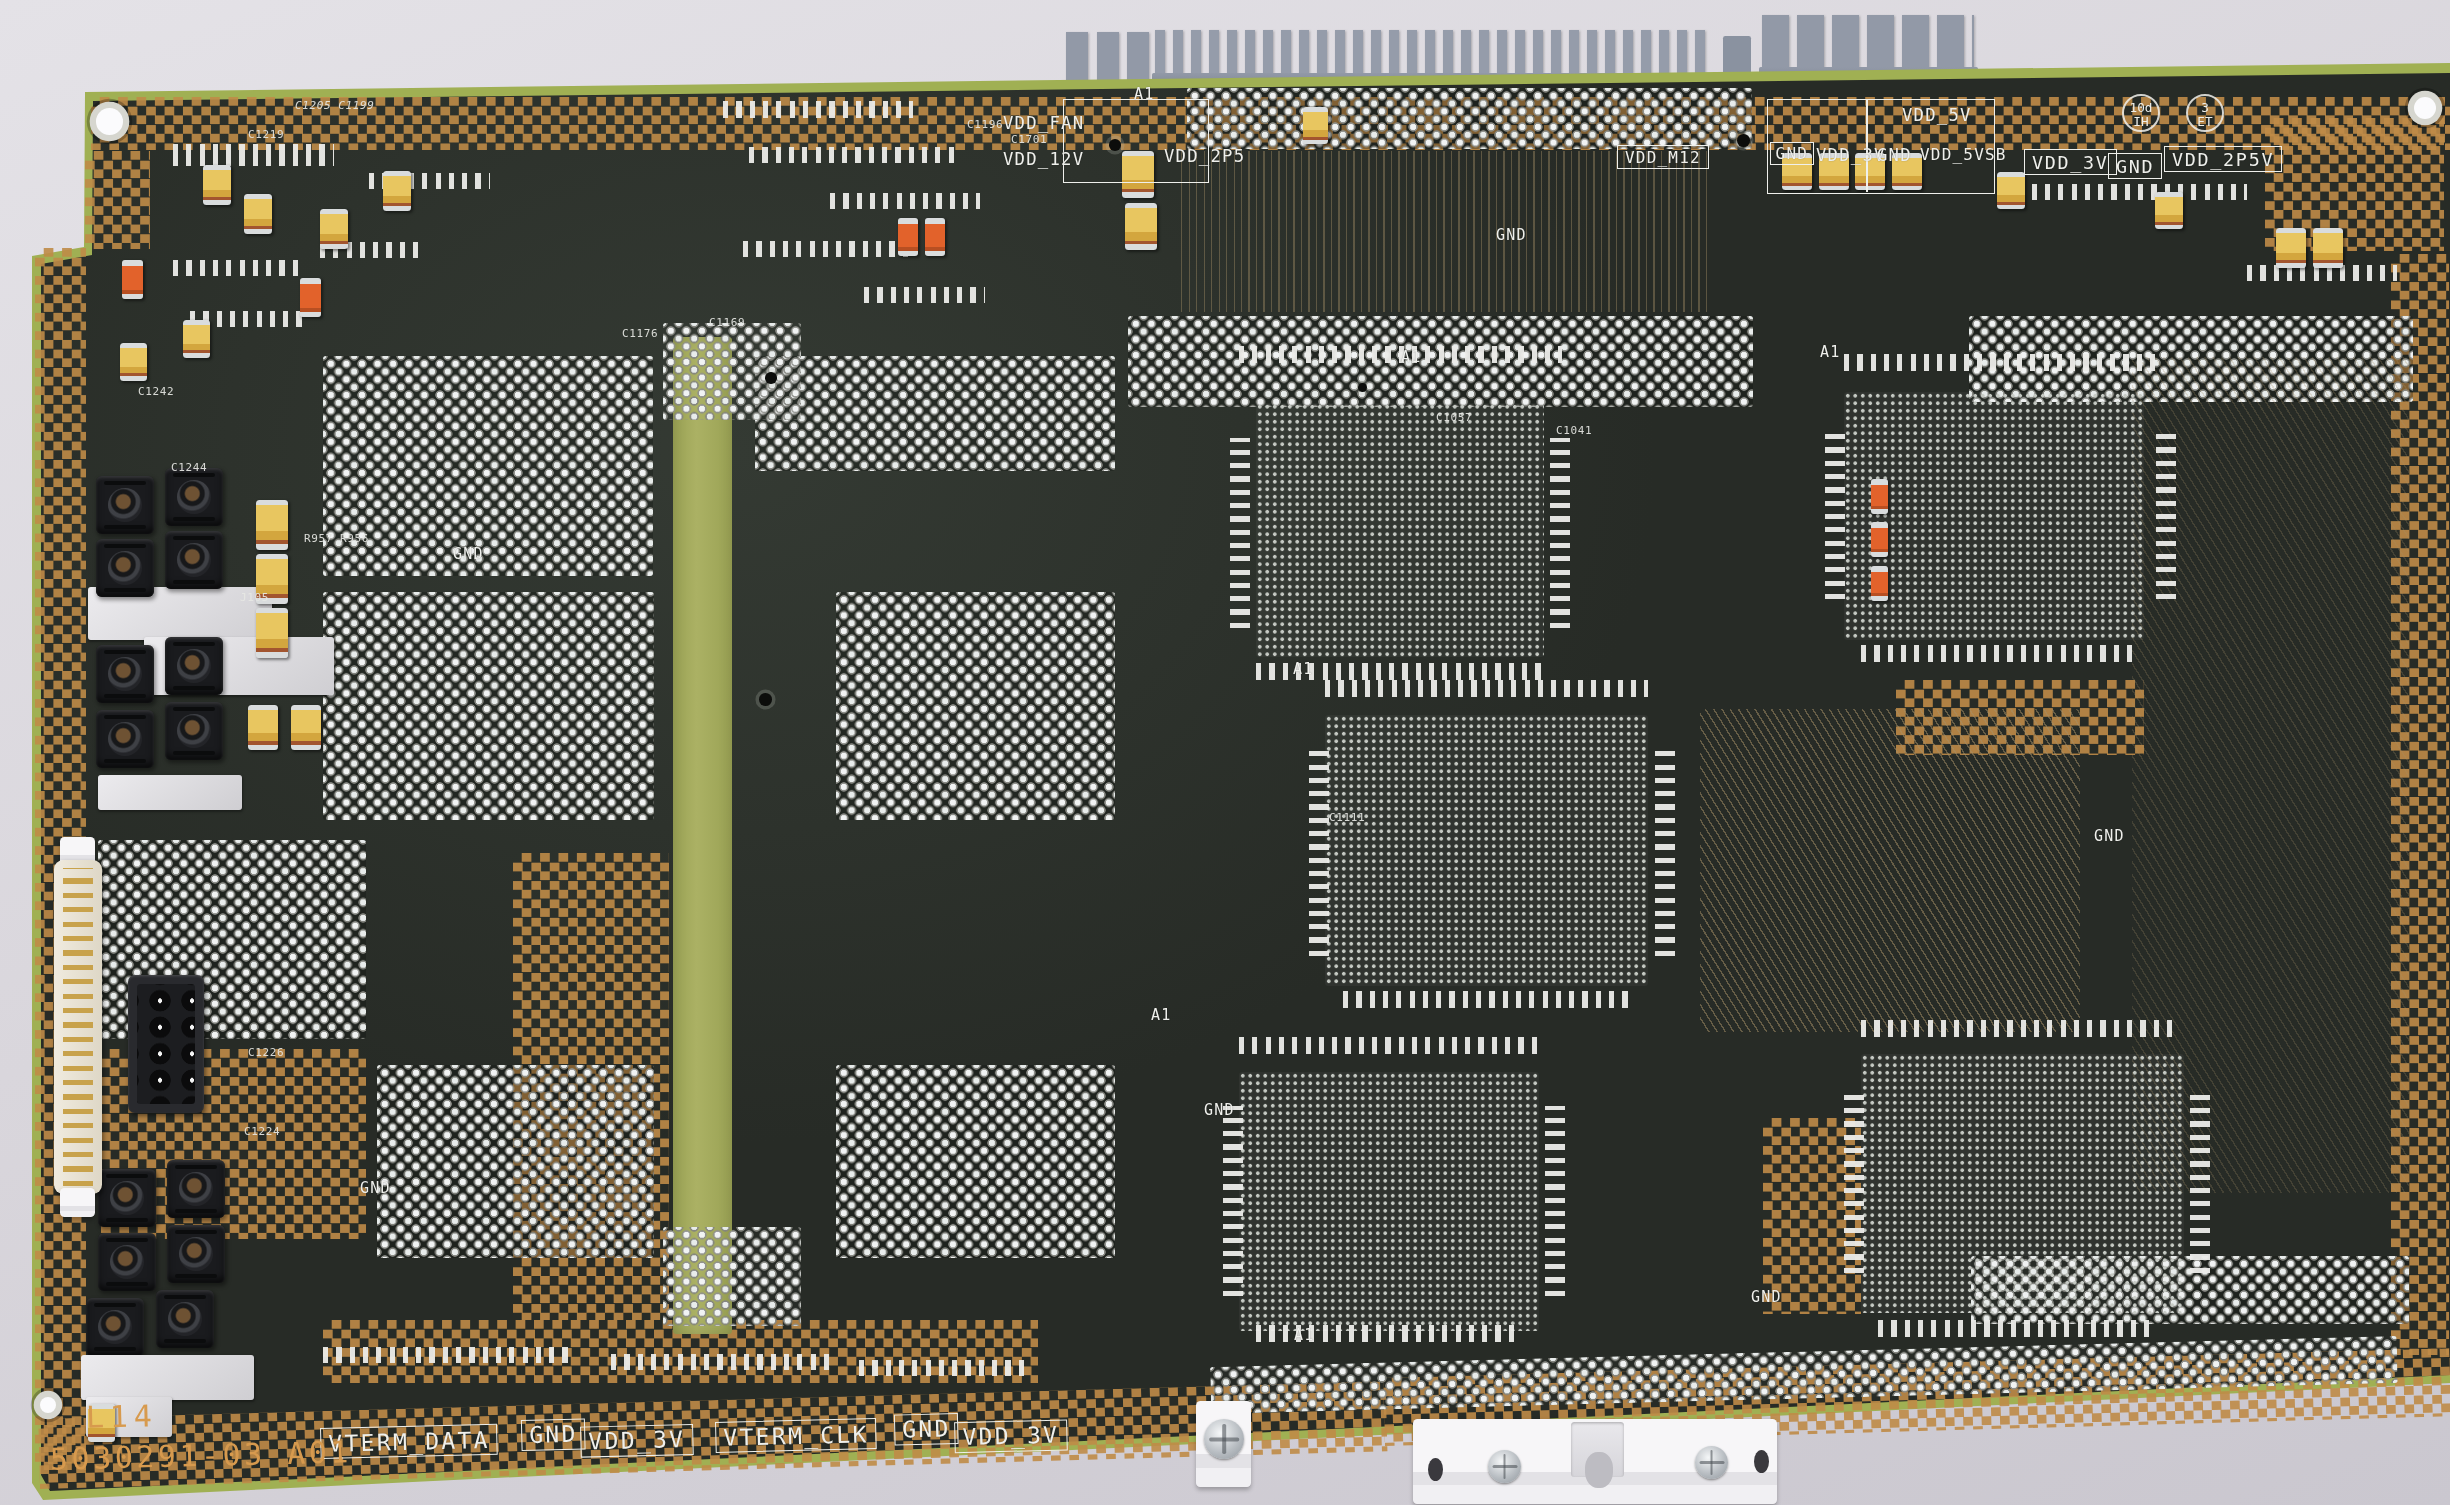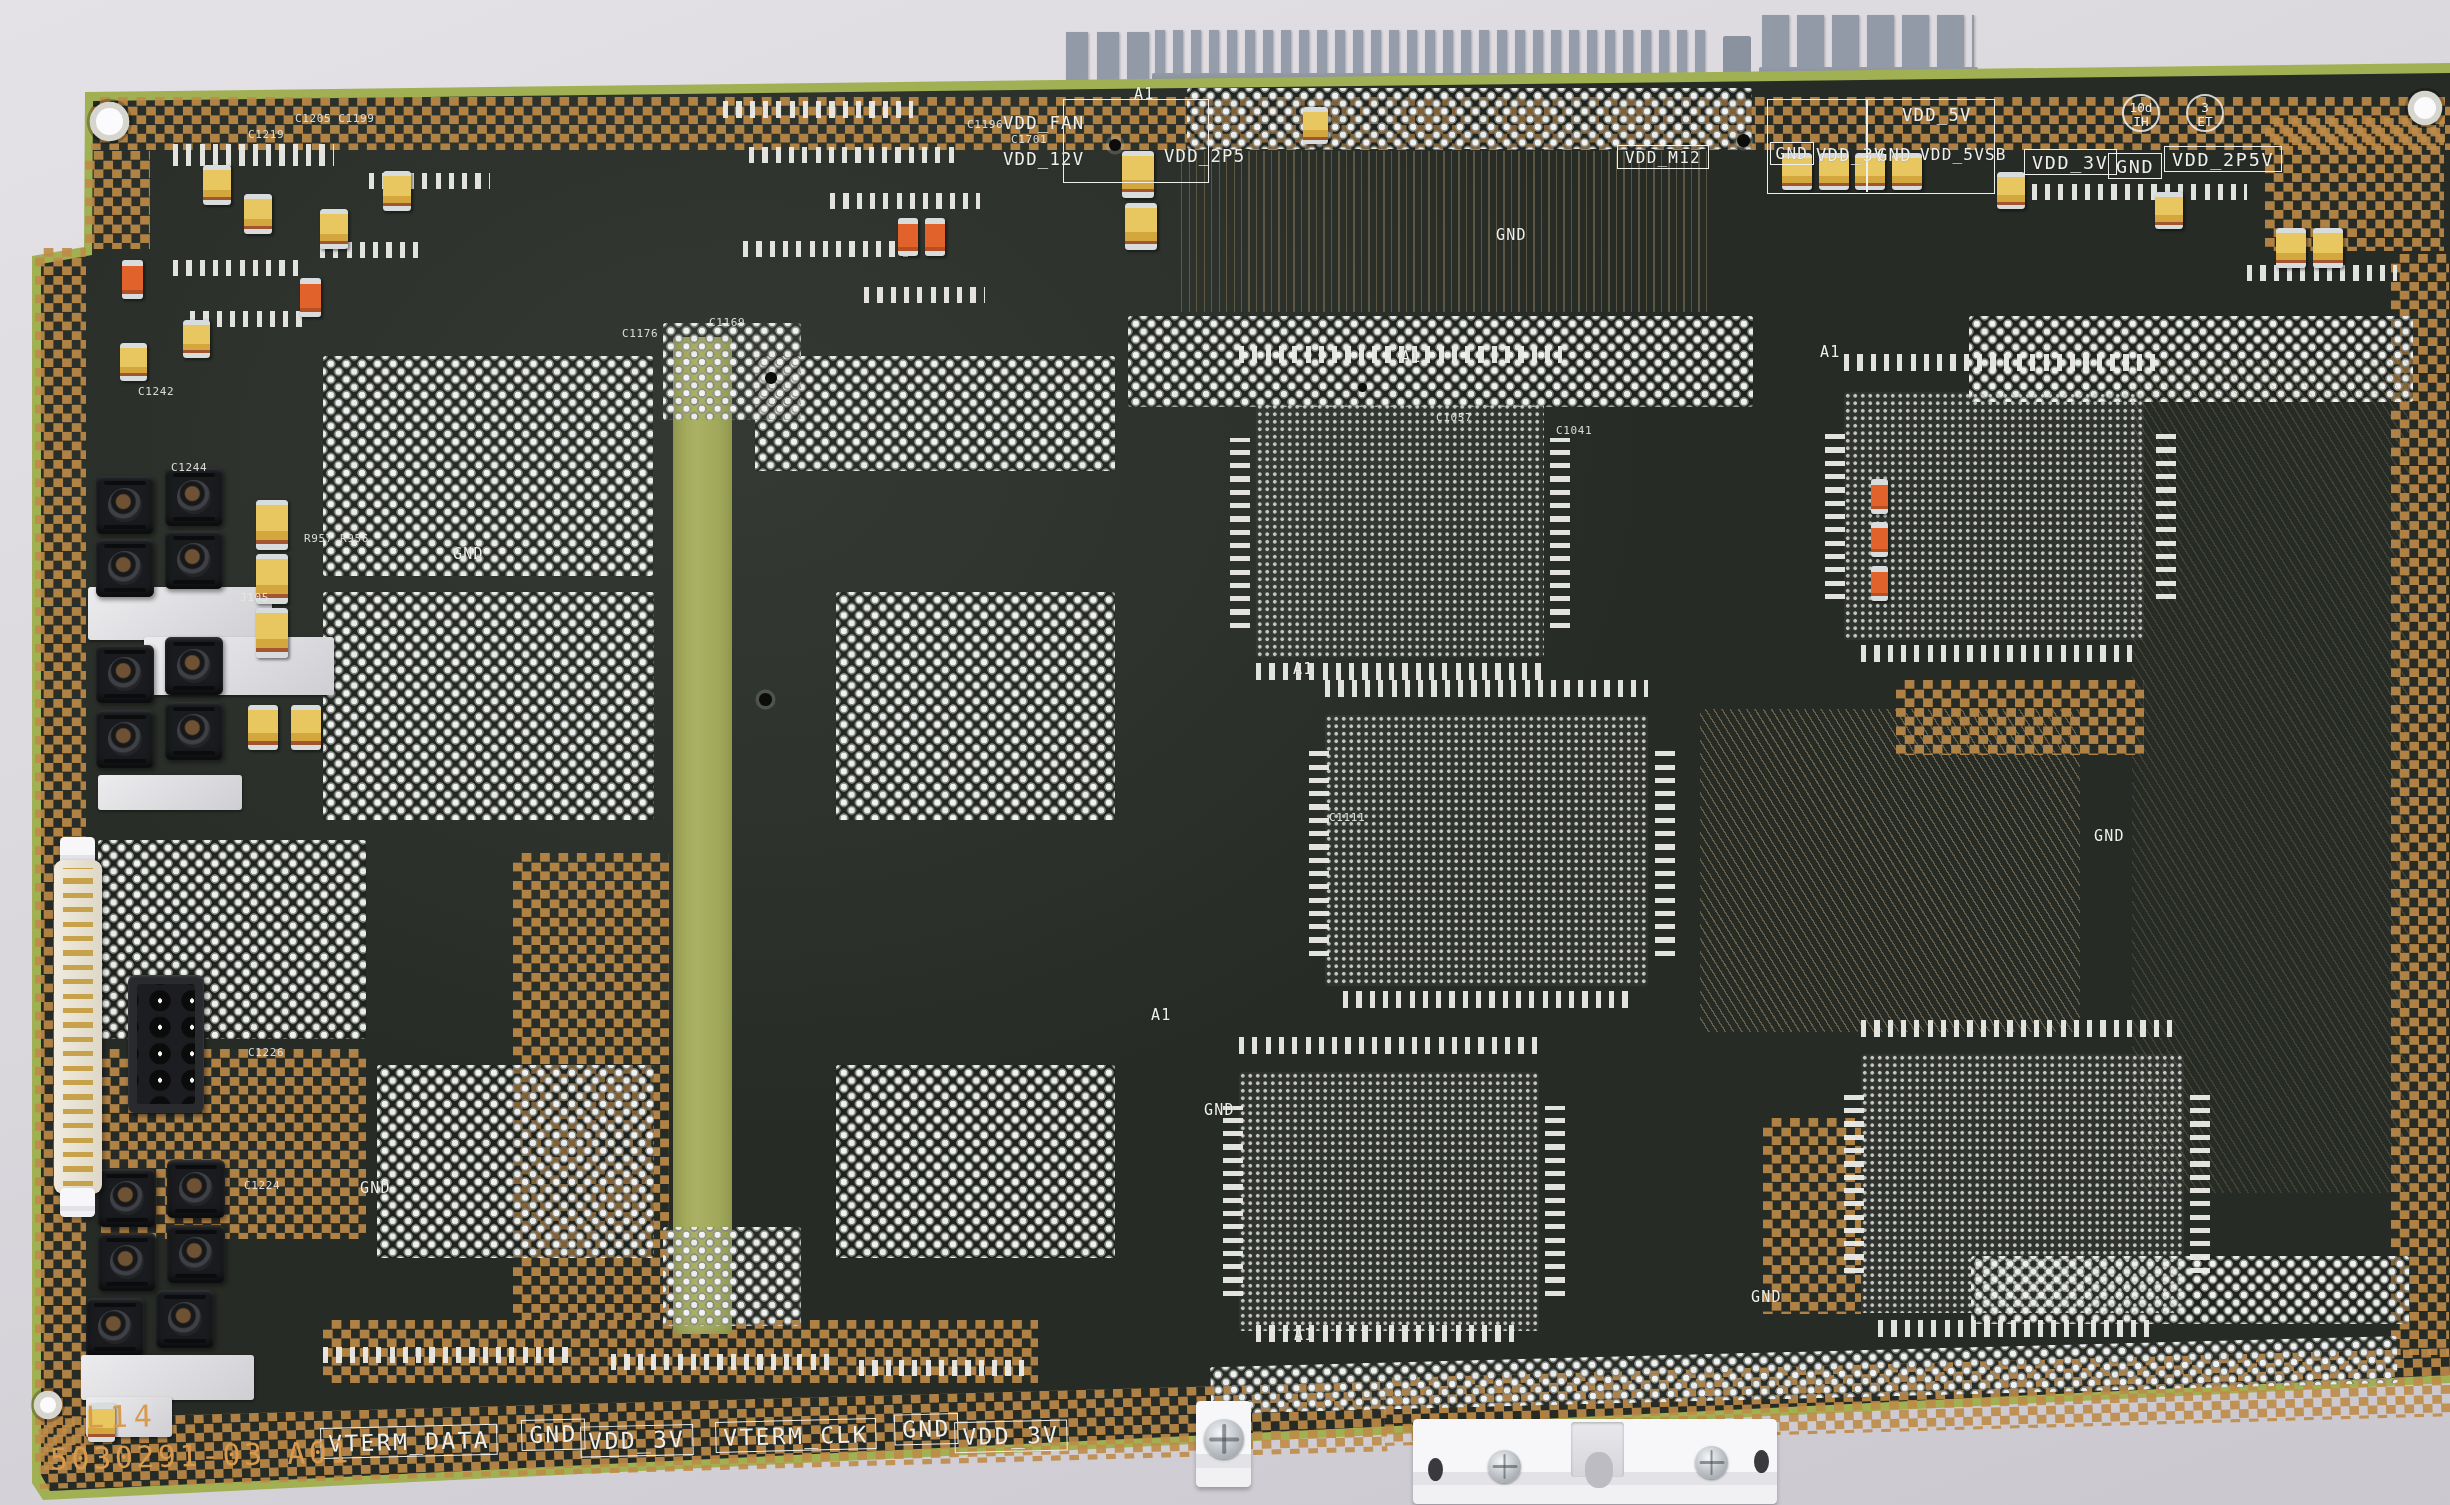--- a/index.html
+++ b/index.html
@@ -287,28 +287,28 @@
   <div class="abs silk" style="left:1401px;top:348px;">A1</div>
   <div class="abs silk" style="left:1820px;top:343px;">A1</div>
   <div class="abs silk" style="left:1293px;top:660px;">A1</div>
   <div class="abs silk" style="left:1151px;top:1006px;">A1</div>
   <div class="abs silk" style="left:1294px;top:1326px;">A1</div>
 
   <div class="abs ref" style="left:171px;top:461px;">C1244</div>
   <div class="abs ref" style="left:304px;top:532px;">R957 R956</div>
   <div class="abs ref" style="left:240px;top:591px;">J105</div>
   <div class="abs ref" style="left:248px;top:1046px;">C1226</div>
-  <div class="abs ref" style="left:244px;top:1179px;">C1224</div>
+  <div class="abs ref" style="left:244px;top:1125px;">C1224</div>
   <div class="abs ref" style="left:138px;top:385px;">C1242</div>
   <div class="abs ref" style="left:622px;top:327px;">C1176</div>
   <div class="abs ref" style="left:709px;top:316px;">C1169</div>
   <div class="abs ref" style="left:967px;top:118px;">C1196</div>
   <div class="abs ref" style="left:1011px;top:133px;">C1701</div>
   <div class="abs ref" style="left:248px;top:128px;">C1219</div>
-  <div class="abs ref" style="left:295px;top:112px;">C1205 C1199</div>
+  <div class="abs ref" style="left:295px;top:99px;font-style:italic;">C1205 C1199</div>
   <div class="abs ref" style="left:1436px;top:411px;">C1057</div>
   <div class="abs ref" style="left:1556px;top:424px;">C1041</div>
   <div class="abs ref" style="left:1329px;top:811px;">C1111</div>
 
   <div class="abs tilt" style="left:320px;top:1428px;">
     <span class="silk boxed big" style="position:absolute;left:0;top:0;">VTERM_DATA</span>
     <span class="silk boxed big" style="position:absolute;left:201px;top:-3.5px;">GND</span>
     <span class="silk boxed big" style="position:absolute;left:260px;top:4.6px;">VDD_3V</span>
   </div>
   <div class="abs tilt" style="left:715px;top:1422px;">

